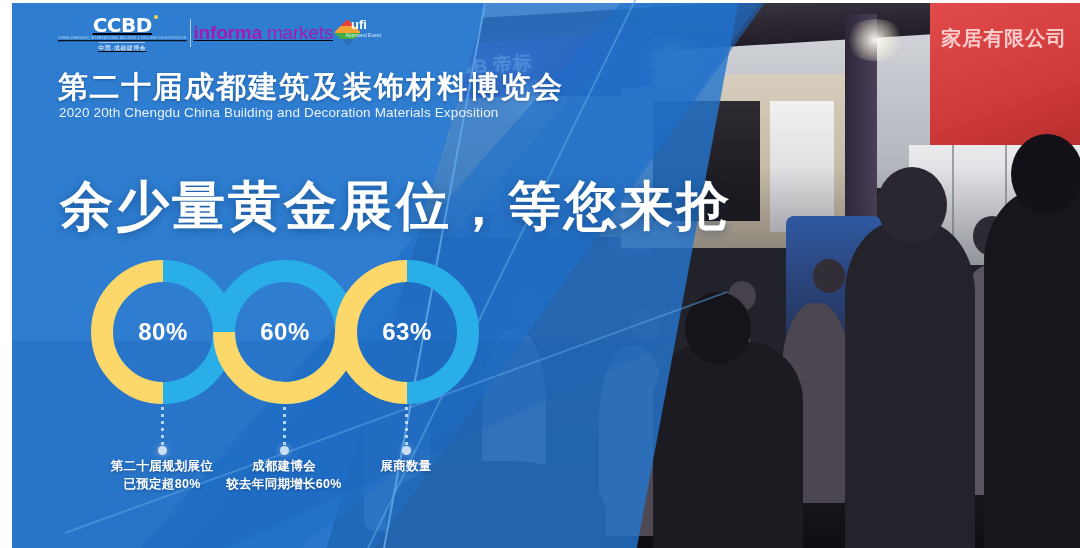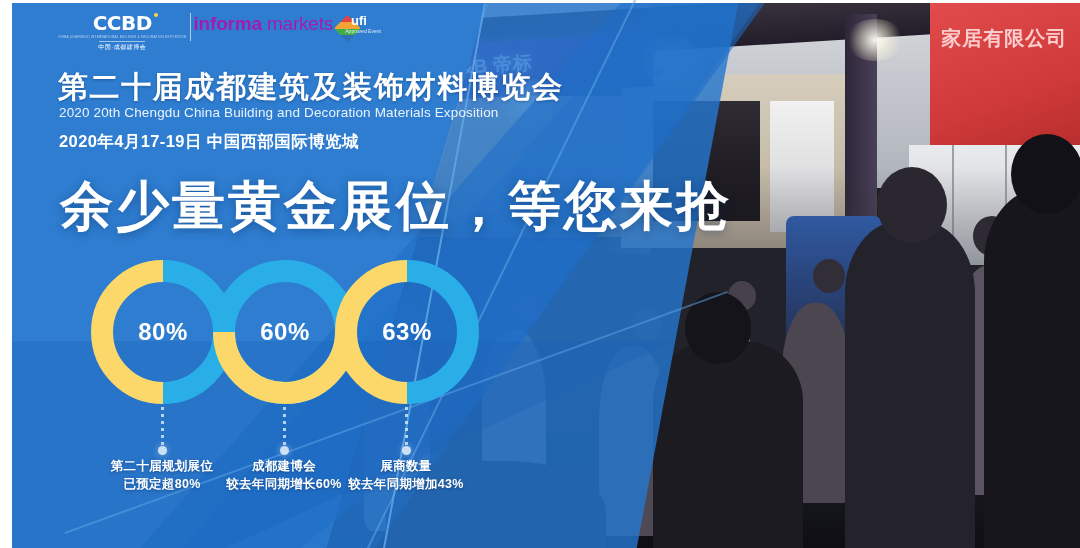--- a/index.html
+++ b/index.html
@@ -236,23 +236,24 @@
     position: absolute;
     left: 12px; top: 3px; right: 0; bottom: 0;
   }
 
   
   .logobar {
     position: absolute;
     left: 46px;
     top: 10px;
     display: flex;
-    align-items: flex-start;
+    align-items: center;
     gap: 3px;
     height: 40px;
+    text-decoration: underline;
   }
   .ccbd {
     display: flex;
     flex-direction: column;
     align-items: center;
     line-height: 1;
   }
   .ccbd-word {
     color: #ffffff;
     font-size: 20px;
@@ -528,21 +529,20 @@
 
       <div class="ufi">
         <div class="ufi-diamond"></div>
         <div class="ufi-text">ufi</div>
         <div class="ufi-sub">Approved Event</div>
       </div>
     </div>
 
     <div class="title-cn">第二十届成都建筑及装饰材料博览会</div>
     <div class="title-en">2020 20th Chengdu China Building and Decoration Materials Exposition</div>
-    <div class="dateline">2020年4月17-19日  中国西部国际博览城</div>
     <div class="headline">余少量黄金展位，等您来抢</div>
 
     <div class="rings">
 
       <div class="ring" style="left:0px;">
         <svg width="146" height="146" viewBox="0 0 146 146" aria-hidden="true">
           <path d="M 73 12 A 61 61 0 0 1 73 134" fill="none" stroke="#29aee8" stroke-width="22"></path>
           <path d="M 73 12 A 61 61 0 0 0 73 134" fill="none" stroke="#fbd869" stroke-width="22"></path>
         </svg>
         <div class="pct">80%</div>
@@ -579,17 +579,16 @@
     <div class="caption" style="left:52px; top:455px; width:196px;">
       <div>第二十届规划展位</div>
       <div>已预定超80%</div>
     </div>
     <div class="caption" style="left:174px; top:455px; width:196px;">
       <div>成都建博会</div>
       <div>较去年同期增长60%</div>
     </div>
     <div class="caption" style="left:296px; top:455px; width:196px;">
       <div>展商数量</div>
-      <div>较去年同期增加43%</div>
     </div>
 
   </div>
 </div>
 
 </body></html>

